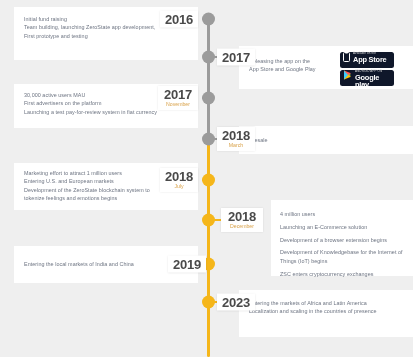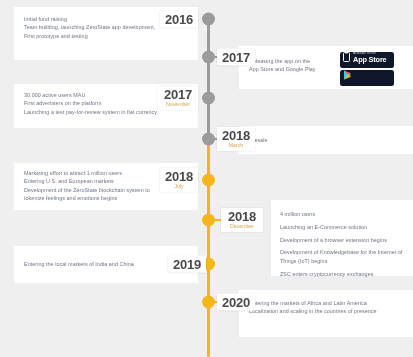--- a/index.html
+++ b/index.html
@@ -180,20 +180,24 @@
     </div>
     <div class="badge">
       <span class="glyph">
         <svg width="9" height="10" viewBox="0 0 9 10">
           <polygon points="1,0.5 8,5 1,9.5" fill="#8fd44b"></polygon>
           <polygon points="1,0.5 5.2,5 1,9.5" fill="#3bccff"></polygon>
           <polygon points="1,9.5 5.2,5 8,6.8" fill="#ffc107"></polygon>
           <polygon points="1,0.5 5.2,5 8,3.2" fill="#ff5a5a"></polygon>
         </svg>
       </span>
+      <span class="txt">
+        <span class="small">ANDROID APP ON</span>
+        <span class="big">Google play</span>
+      </span>
     </div>
   </div>
   <div class="node gray" style="top:57px;"></div>
   <div class="stub gray right" style="top:57px;"></div>
   <div class="year-chip" style="left:217px; top:57px; width:38px;">
     <span class="year">2017</span>
   </div>
 
   <div class="card" style="left:14px; top:84px; width:184px; height:44px; padding:7px 10px;">
     <div class="card-body">
@@ -264,16 +268,16 @@
 
   <div class="card" style="left:239px; top:290px; width:174px; height:47px; padding:9px 10px;">
     <div class="card-body">
       <span class="line">Entering the markets of Africa and Latin America</span>
       <span class="line wrap" style="width:140px;">Localization and scaling in the countries of presence</span>
     </div>
   </div>
   <div class="node amber" style="top:302px;"></div>
   <div class="stub right" style="top:302px;"></div>
   <div class="year-chip" style="left:217px; top:302px; width:38px;">
-    <span class="year">2020</span>
+    <span class="year">2023</span>
   </div>
 
 </div>
 
 </body></html>

